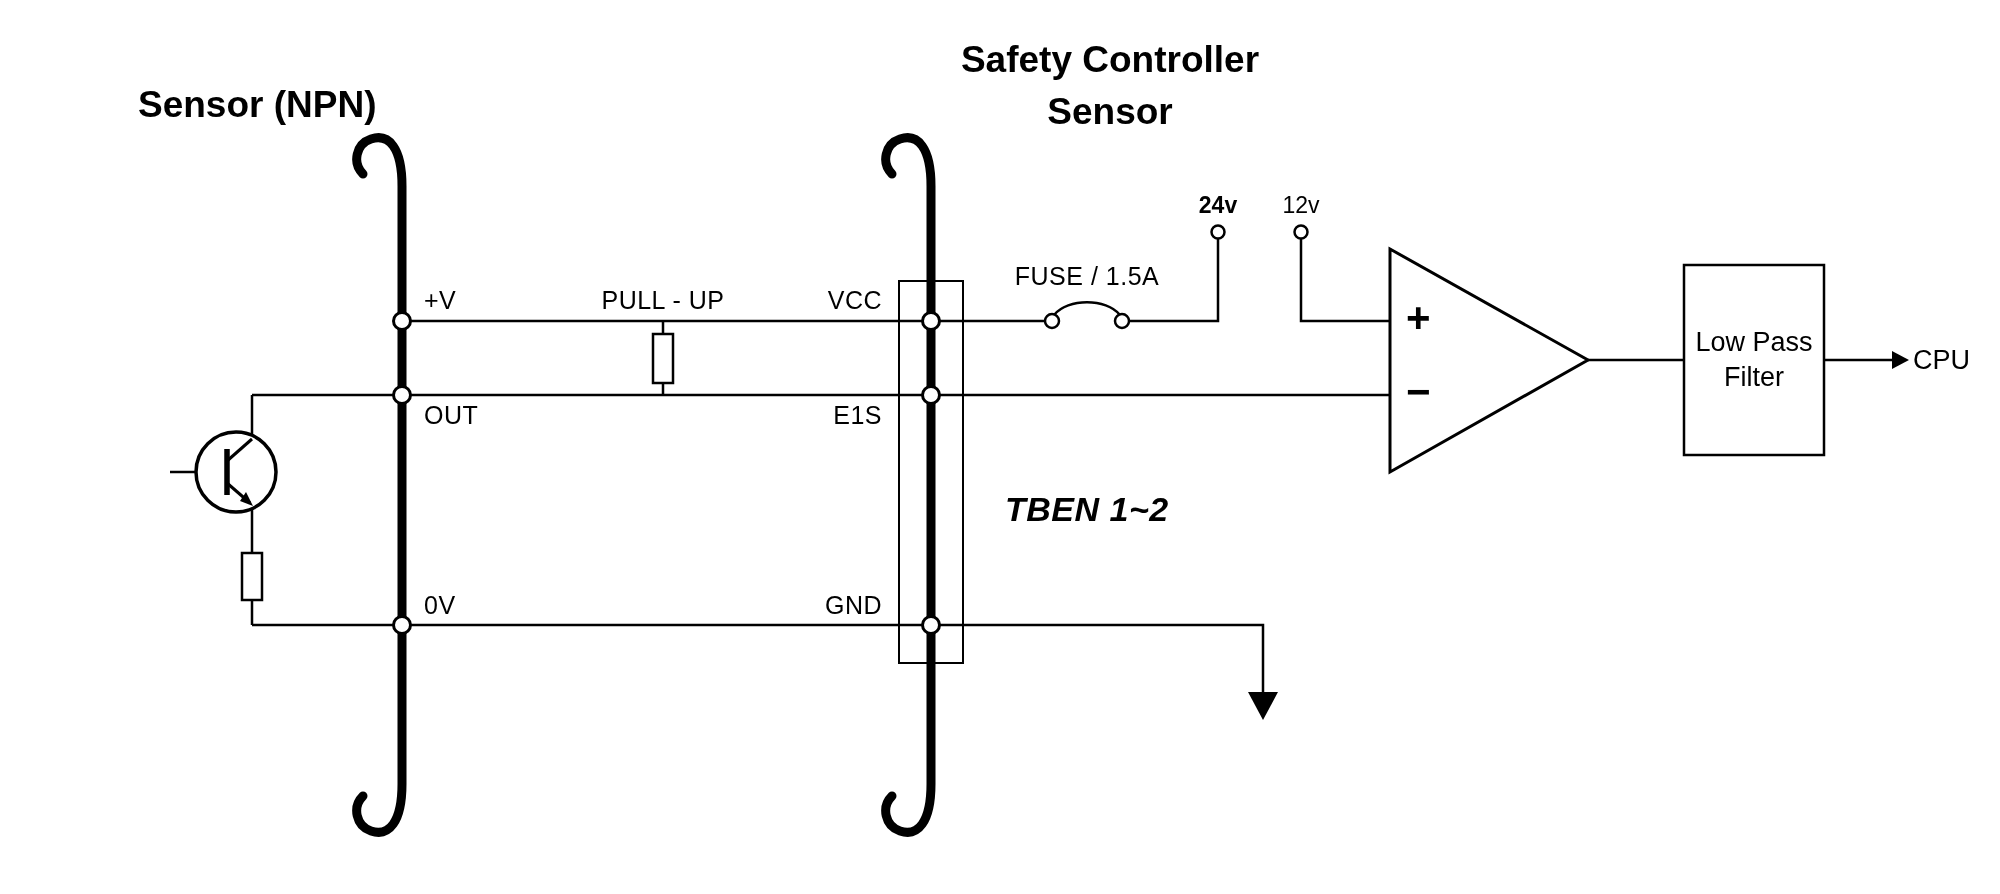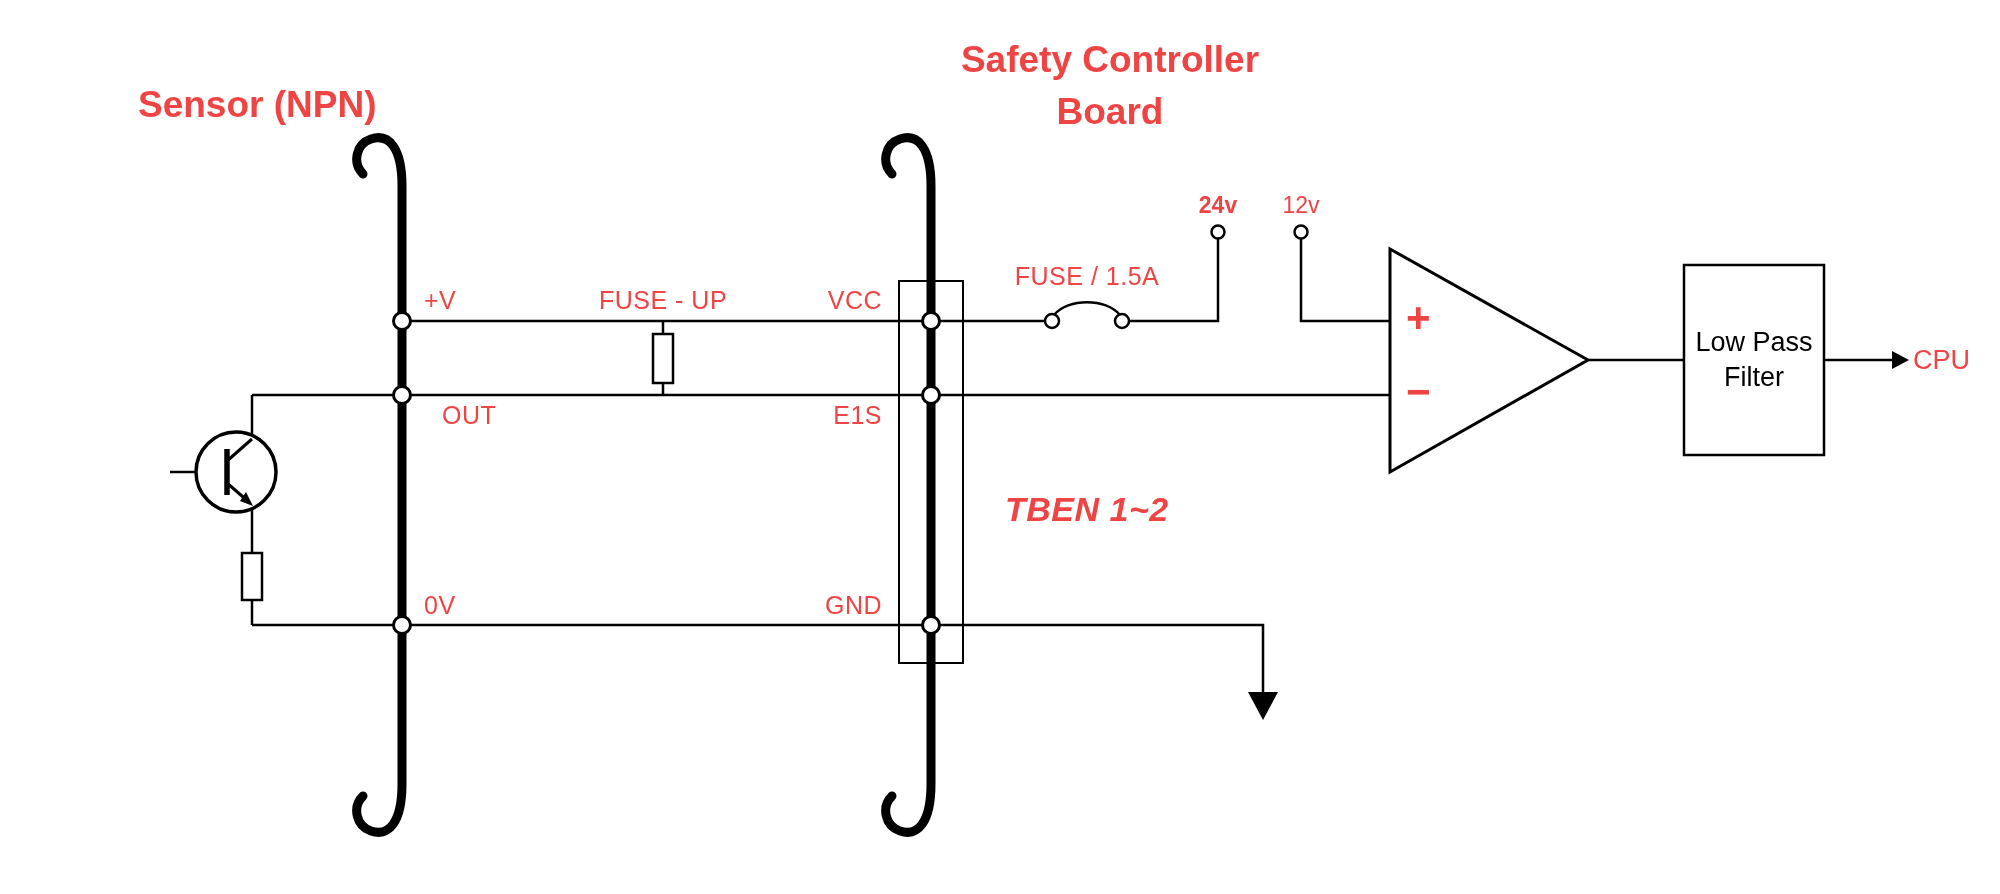--- a/index.html
+++ b/index.html
@@ -4,21 +4,21 @@
 <style>
   * { margin:0; padding:0; box-sizing:border-box; }
   html,body { background:#ffffff; }
   .stage {
     position:relative; width:2000px; height:894px;
     background:#ffffff; color:#000;
     font-family:"Liberation Sans", sans-serif;
     overflow:hidden;
   }
   .stage svg { position:absolute; left:0; top:0; }
-  .lbl { position:absolute; white-space:nowrap; color:#ef4444; }
+  .lbl { position:absolute; white-space:nowrap; color:#000000; }
   .t-title  { font-size:37px; font-weight:700; }
   .t-pin    { font-size:25px; font-weight:400; letter-spacing:0.5px; }
   .t-rail   { font-size:23px; font-weight:400; }
   .t-conn   { font-size:34px; font-weight:700; letter-spacing:0.5px;font-style:italic; }
   .t-sym    { font-size:42px; font-weight:700; }
   .t-cpu    { font-size:27px; font-weight:400; }
   .ctr      { text-align:center; }
   .rgt      { text-align:right; }
   .title-block { line-height:1.4; }
   .lpf-text {
@@ -88,32 +88,32 @@
     <circle cx="931" cy="625" r="8.5" fill="#ffffff" stroke="#000" stroke-width="3"></circle>
 
     <polygon points="1248,692 1278,692 1263,720" fill="#000"></polygon>
     <polygon points="1892,351 1892,369 1909,360" fill="#000"></polygon>
   </svg>
 
   <div class="lbl t-title" style="left:138px; top:84px;">Sensor (NPN)</div>
 
   <div class="lbl t-title ctr title-block" style="left:920px; top:34px; width:380px;">
     <div>Safety Controller</div>
-    <div>Board</div>
+    <div>Sensor</div>
   </div>
 
   <div class="lbl t-pin" style="left:424px; top:286px;">+V</div>
-  <div class="lbl t-pin" style="left:424px; top:401px;margin-left:18px;">OUT</div>
+  <div class="lbl t-pin" style="left:424px; top:401px;">OUT</div>
   <div class="lbl t-pin" style="left:424px; top:591px;">0V</div>
 
   <div class="lbl t-pin rgt" style="left:778px; top:286px; width:104px;">VCC</div>
   <div class="lbl t-pin rgt" style="left:778px; top:401px; width:104px;">E1S</div>
   <div class="lbl t-pin rgt" style="left:778px; top:591px; width:104px;">GND</div>
 
-  <div class="lbl t-pin ctr" style="left:575px; top:286px; width:176px;">FUSE - UP</div>
+  <div class="lbl t-pin ctr" style="left:575px; top:286px; width:176px;">PULL - UP</div>
 
   <div class="lbl t-pin ctr" style="left:1007px; top:262px; width:160px;">FUSE / 1.5A</div>
 
   <div class="lbl t-rail ctr" style="left:1188px; top:192px; width:60px;font-weight:bold;">24v</div>
   <div class="lbl t-rail ctr" style="left:1271px; top:192px; width:60px;">12v</div>
 
   <div class="lbl t-conn" style="left:1005px; top:490px;">TBEN 1~2</div>
 
   <div class="lbl t-sym" style="left:1406px; top:294px;">+</div>
   <div class="lbl t-sym" style="left:1406px; top:368px;">−</div>

